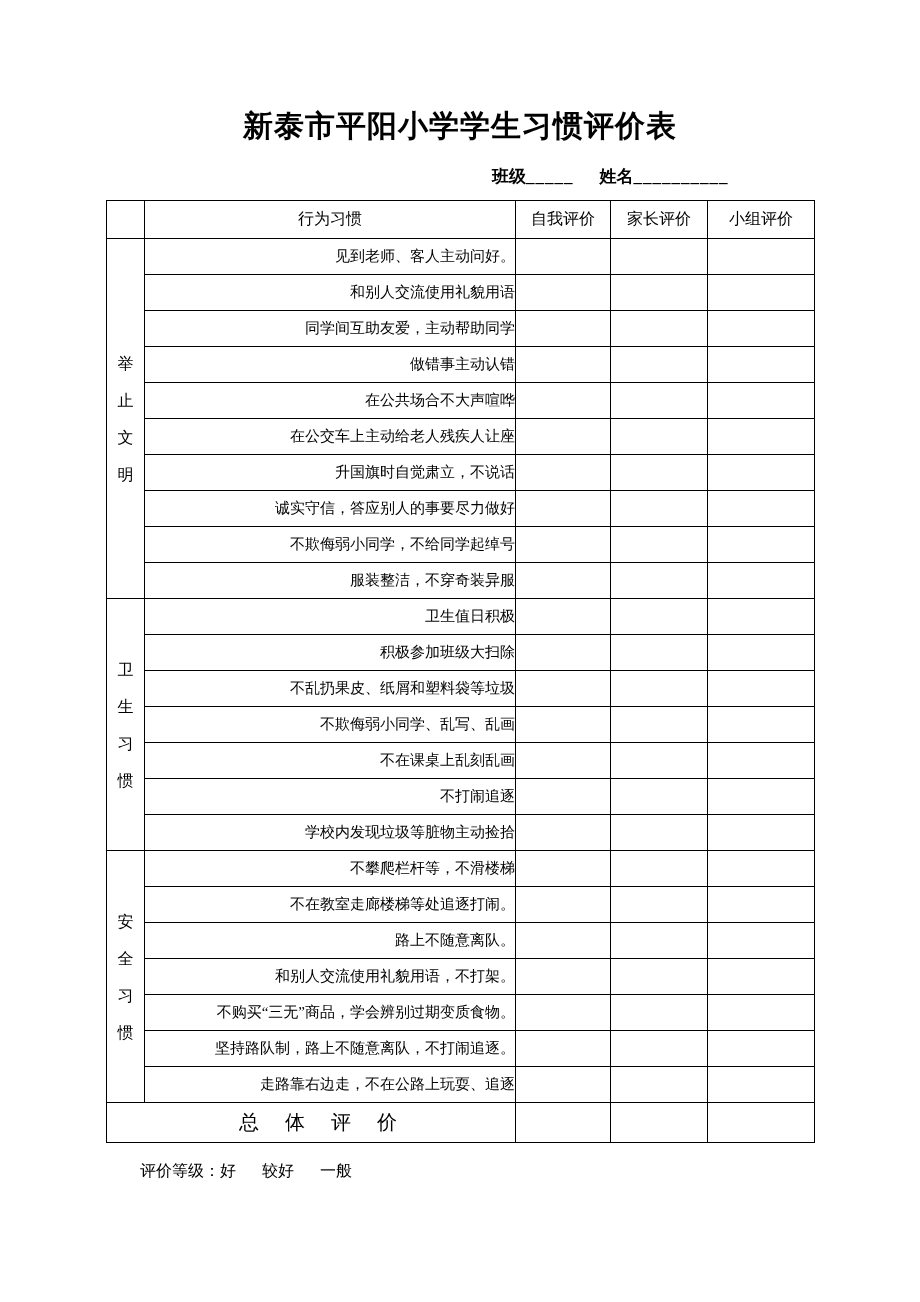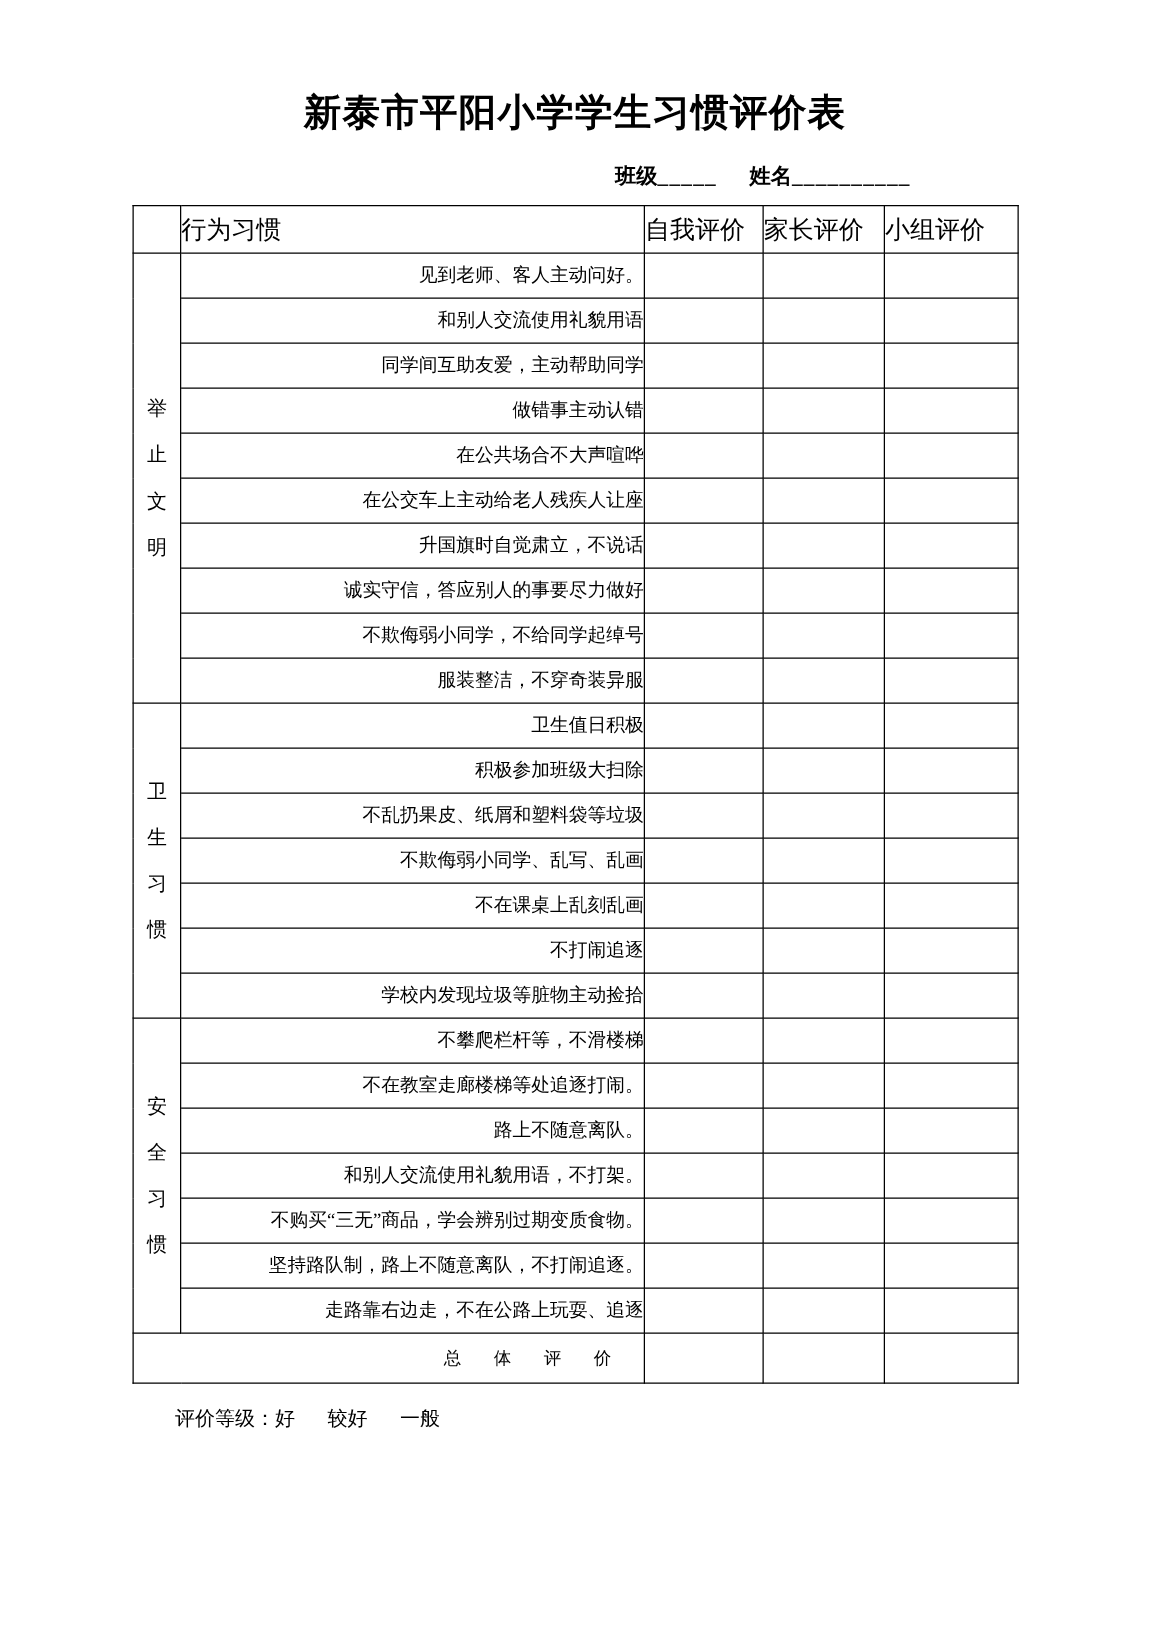--- a/index.html
+++ b/index.html
@@ -6,21 +6,21 @@
   .page {
     position: relative;
     width: 920px;
     height: 1302px;
     background: #ffffff;
     color: #000000;
     font-family: "Liberation Serif", "DejaVu Serif", serif;
     overflow: hidden;
   }
   .title {
-    padding-top: 70px;
+    padding-top: 106px;
     text-align: center;
     font-size: 30px;
     font-weight: 700;
     letter-spacing: 1px;
   }
   .meta-line {
     margin: 18px 0 0 492px;
     font-size: 17px;
     font-weight: 700;
     white-space: nowrap;
@@ -36,28 +36,28 @@
   .eval-table td {
     border: 1px solid #000000;
     font-size: 15px;
     vertical-align: middle;
     padding: 0;
     overflow: hidden;
   }
   .eval-table tr { height: 36px; }
   .eval-table tr.header-row { height: 38px; }
   .eval-table tr.overall-row { height: 40px; }
-  .header-row td { font-size: 20px; }
+  .header-row td { text-align: center; font-size: 16px; }
   td.behavior-cell { text-align: right; padding-left: 15px; }
   td.group-cell { text-align: center; }
   td.group-cell .ch { display: block; line-height: 37px; font-size: 16px; }
   td.overall-cell {
-    text-align: right;
+    text-align: center;
     padding-left: 40px;
-    font-size: 14px;
+    font-size: 20px;
     letter-spacing: 26px;
     white-space: nowrap;
   }
   .legend {
     margin: 18px 12px 0 140px;
     font-size: 16px;
   }
   .legend .opt { margin-right: 26px; }
 </style>
 </head>

